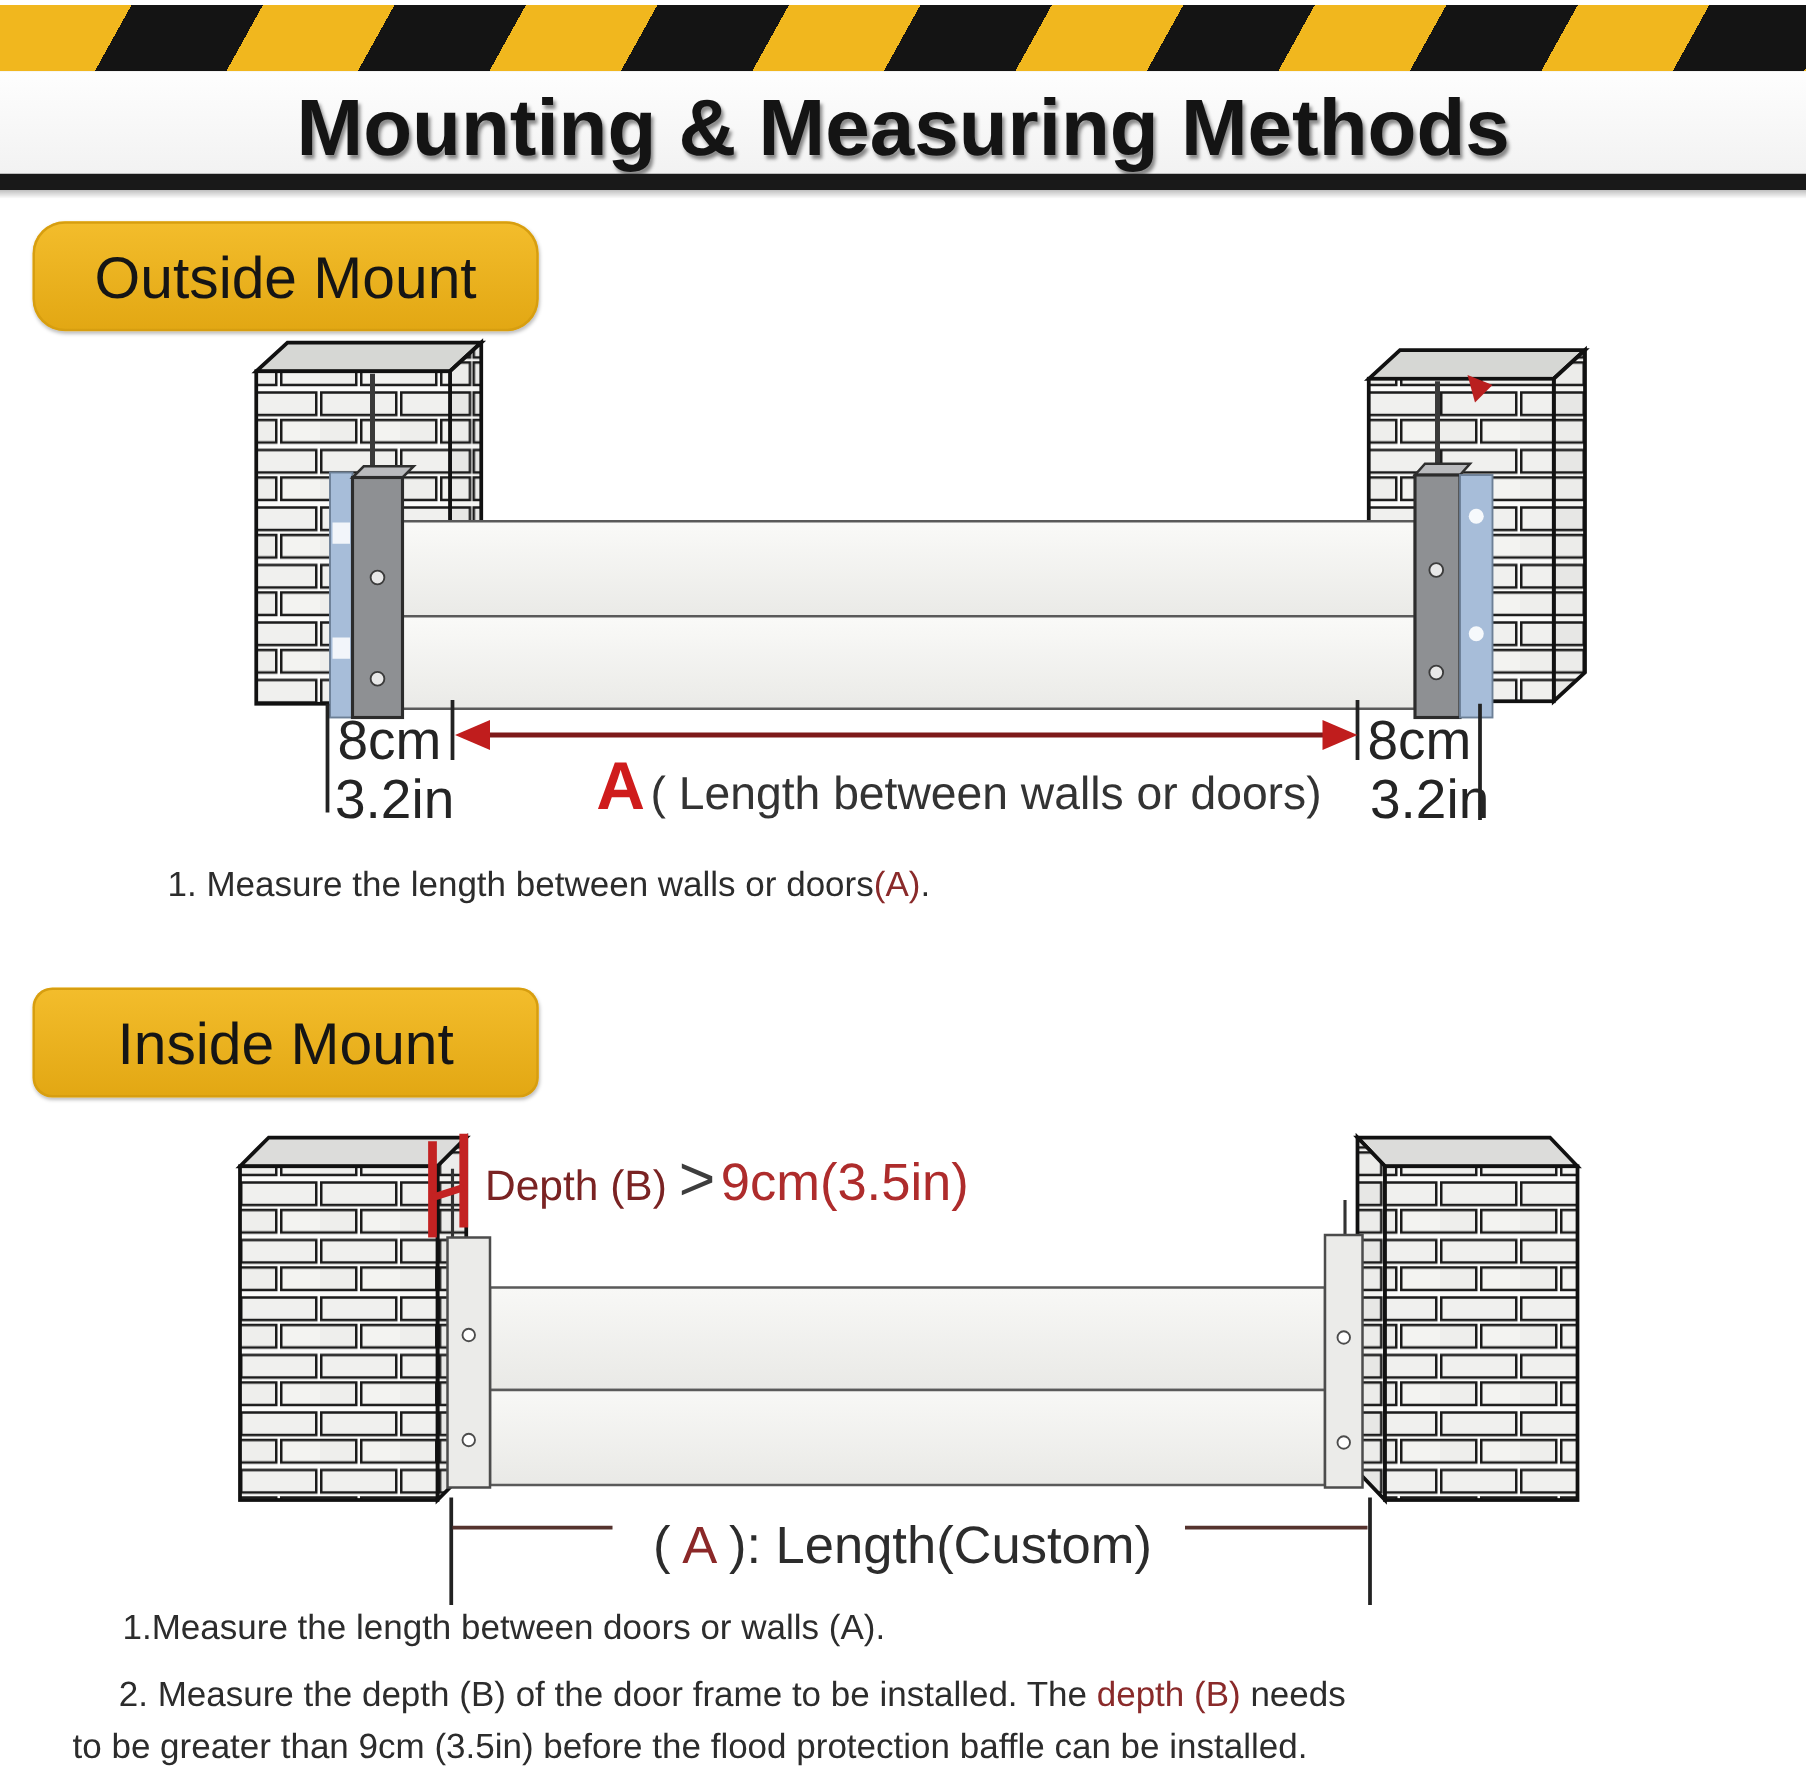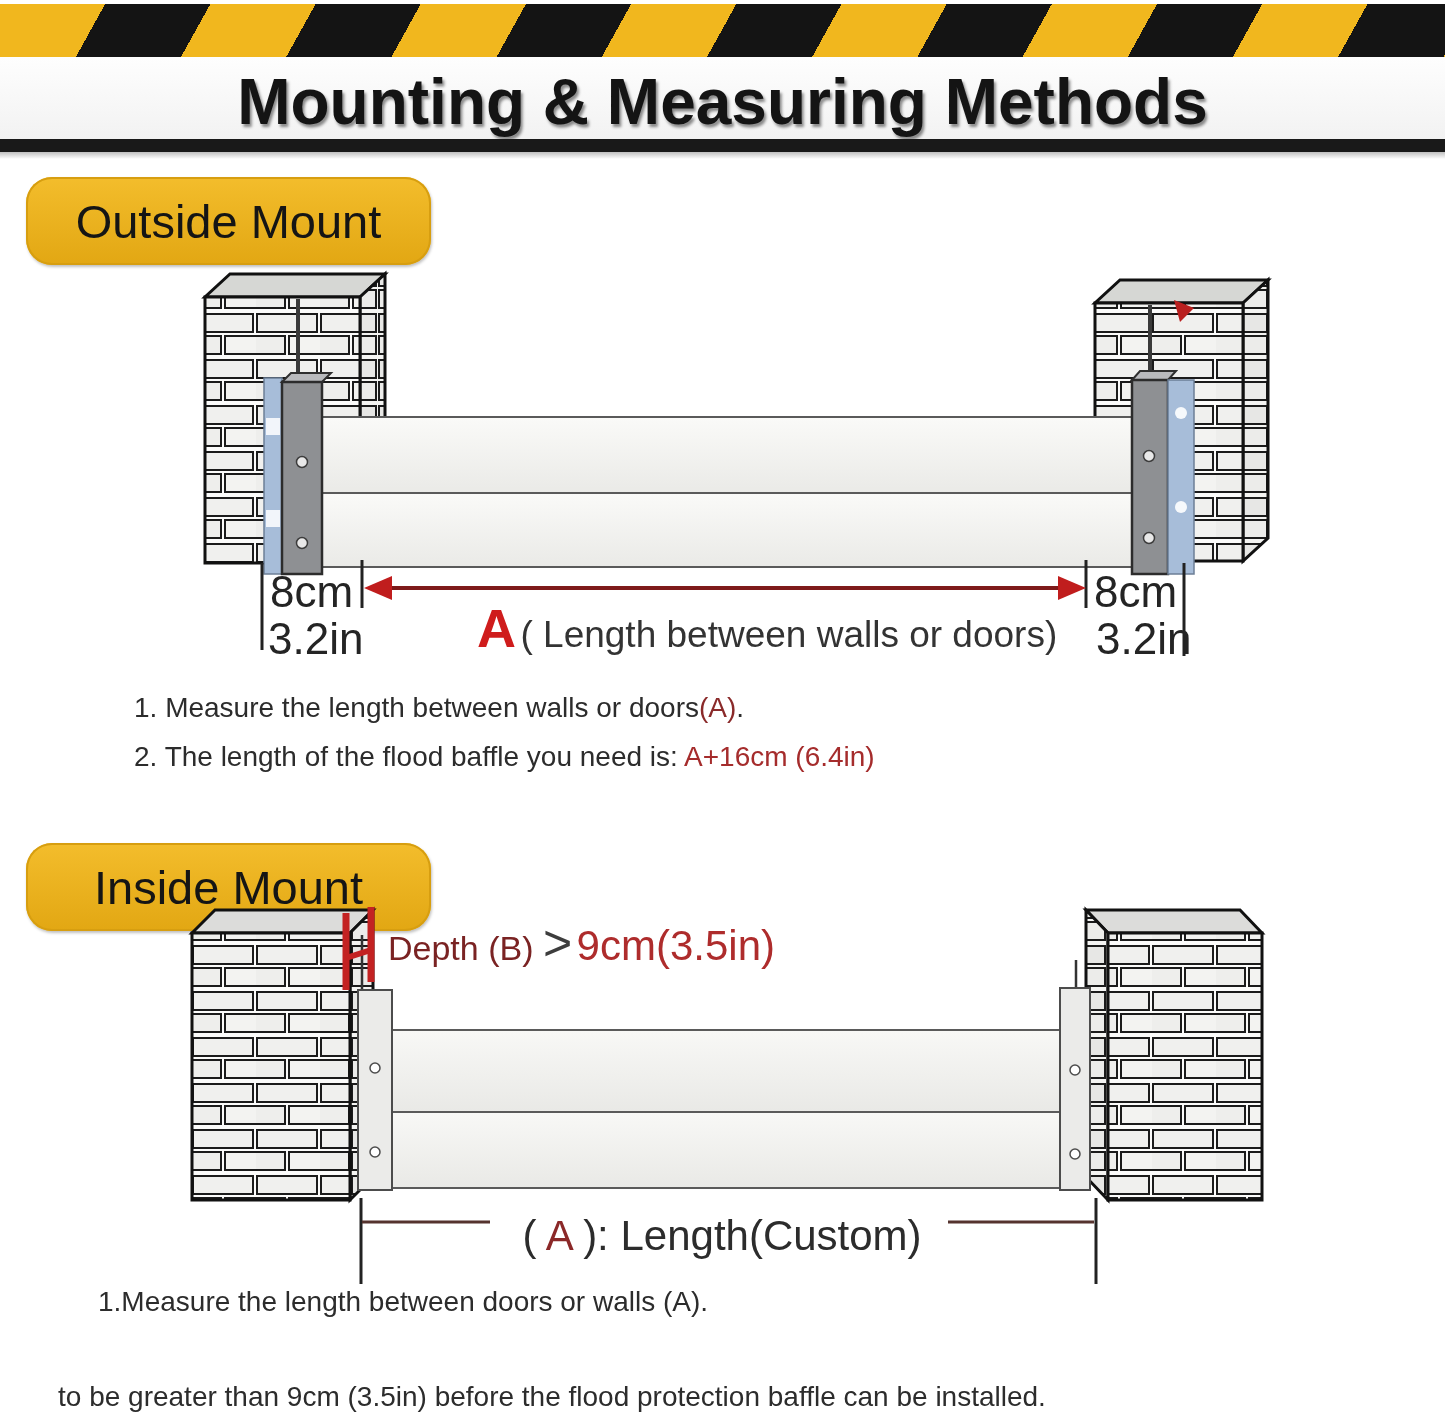--- a/index.html
+++ b/index.html
@@ -15,21 +15,21 @@
     text-shadow:2px 3px 3px rgba(0,0,0,0.45), 0 1px 0 #ffffff;}
   .black-bar{position:absolute;left:0;top:139px;width:1445px;height:13px;background:#191919;}
   .bar-shadow{position:absolute;left:0;top:152px;width:1445px;height:7px;
     background:linear-gradient(180deg,rgba(0,0,0,0.25),rgba(0,0,0,0));}
   .badge{position:absolute;left:26px;width:405px;height:88px;border-radius:26px;
     background:linear-gradient(180deg,#f3bd2c,#e2a713);
     box-shadow:inset 0 0 0 2px #d79e10, 1px 2px 3px rgba(0,0,0,0.25);
     display:flex;align-items:center;justify-content:center;
     font-size:47px;color:#151515;}
   .badge-outside{top:177px;}
-  .badge-inside{top:843px;}
+  .badge-inside{top:790px;border-radius:16px;}
   .diagram{position:absolute;left:0;}
   .step{position:absolute;font-size:28px;color:#2c2c2c;white-space:nowrap;}
   .hl-red{color:#a52c2c;}
   .hl-maroon{color:#8a2a2a;}
   svg text{font-family:"Liberation Sans","DejaVu Sans",sans-serif;}
 </style>
 </head>
 <body>
 
 <div class="canvas">
@@ -124,23 +124,20 @@
     <text x="1096" y="388" font-size="44" fill="#242424">3.2in</text>
     <text x="477" y="381">
       <tspan font-size="54" font-weight="bold" fill="#cf1c1c">A</tspan>
       <tspan font-size="37" fill="#333333">( Length between walls or doors)</tspan>
     </text>
   </svg>
 
   <div class="step" style="left:134px;top:692px;">
     <span>1. Measure the length between walls or doors</span><span class="hl-maroon">(A)</span><span>.</span>
   </div>
-  <div class="step" style="left:134px;top:741px;">
-    <span>2. The length of the flood baffle you need is: </span><span class="hl-red">A+16cm (6.4in)</span>
-  </div>
 
   <div class="badge badge-inside">
     <span>Inside Mount</span>
   </div>
 
   <svg class="diagram" style="top:898px" width="1445" height="400" viewBox="0 0 1445 400">
     <defs>
       <pattern id="brick2" width="64" height="46" patternUnits="userSpaceOnUse">
         <rect width="64" height="46" fill="#fbfbfa"></rect>
         <rect x="1" y="2" width="60" height="18" fill="#f0f0ee" stroke="#1b1b1b" stroke-width="2"></rect>
@@ -210,17 +207,20 @@
     <text x="722" y="352" text-anchor="middle" font-size="42">
       <tspan fill="#2c2c2c">(</tspan>
       <tspan fill="#8b2828">A</tspan>
       <tspan fill="#2c2c2c">): Length(Custom)</tspan>
     </text>
   </svg>
 
   <div class="step" style="left:98px;top:1286px;">
     <span>1.Measure the length between doors or walls (A).</span>
   </div>
+  <div class="step" style="left:95px;top:1340px;">
+    <span>2. Measure the depth (B) of the door frame to be installed. The </span><span class="hl-maroon">depth (B)</span><span> needs</span>
+  </div>
   <div class="step" style="left:58px;top:1381px;">
     <span>to be greater than 9cm (3.5in) before the flood protection baffle can be installed.</span>
   </div>
 
 </div>
 
 </body></html>

